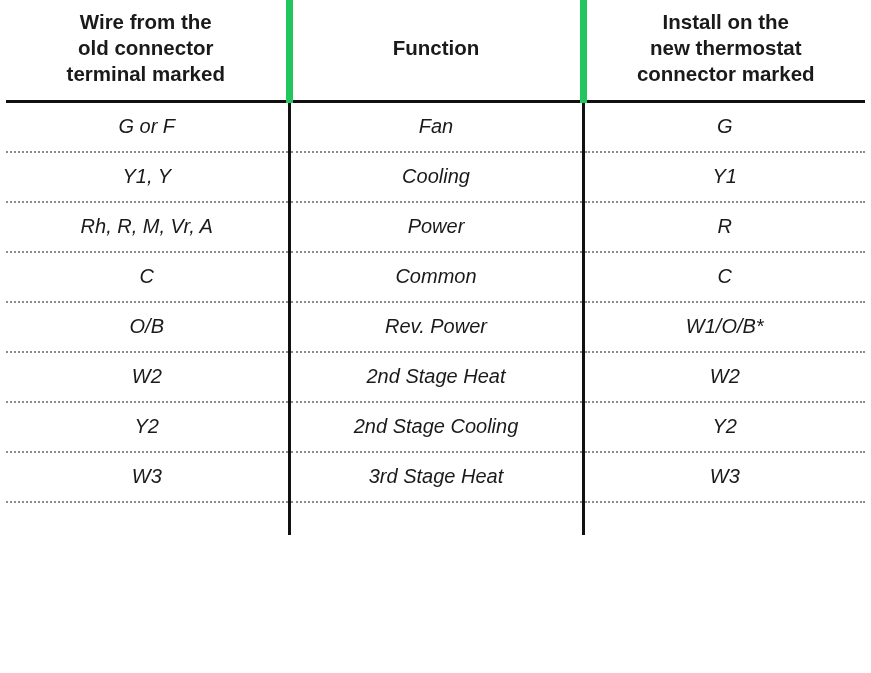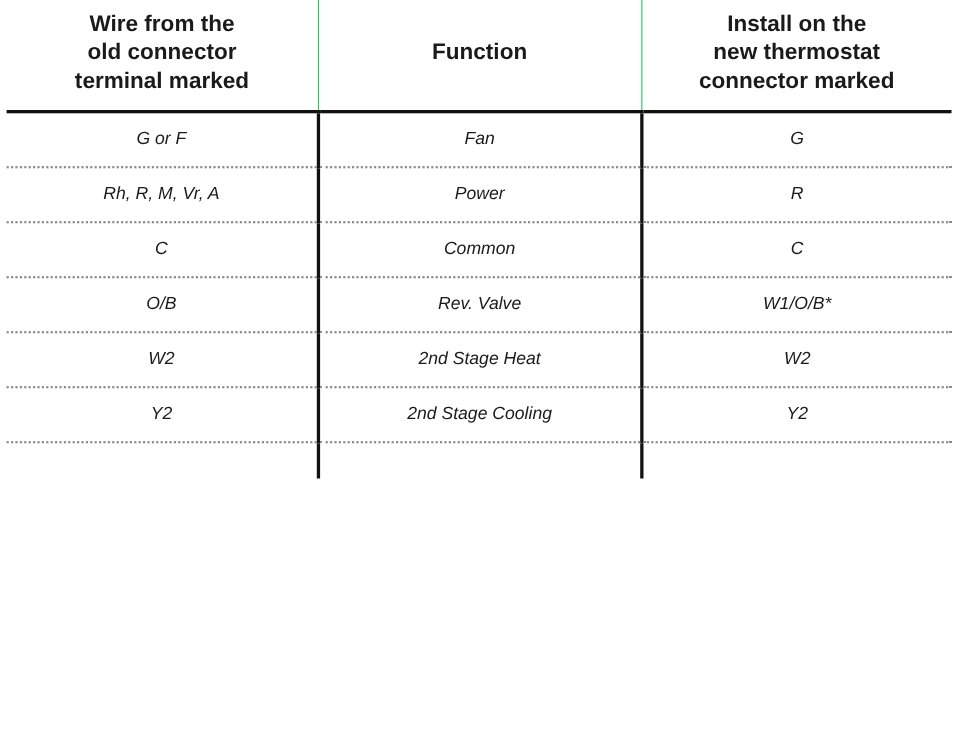--- a/index.html
+++ b/index.html
@@ -31,26 +31,26 @@
   table.wiring col.c3 { width: 282px; }
 
   thead th {
     font-size: 20.5px;
     font-weight: bold;
     line-height: 1.28;
     text-align: center;
     vertical-align: middle;
     padding: 9px 8px 12px 8px;
     border-bottom: 3px solid #111111;
-    border-right: 1px solid #22c55e;
+    border-right: 7px solid #22c55e;
   }
   thead th:last-child { border-right: none; }
 
   tbody td {
-    font-size: 16px;
+    font-size: 20px;
     font-style: italic;
     text-align: center;
     vertical-align: middle;
     height: 48px;
     padding: 0 6px;
     border-right: 3px solid #111111;
     border-bottom: 2px dotted #8b8b8b;
   }
   tbody td:last-child { border-right: none; }
   tbody tr:last-child td {
@@ -89,44 +89,54 @@
         </th>
       </tr>
     </thead>
     <tbody>
       <tr>
         <td>G or F</td>
         <td>Fan</td>
         <td>G</td>
       </tr>
       <tr>
+        <td>Y1, Y</td>
+        <td>Cooling</td>
+        <td>Y1</td>
+      </tr>
+      <tr>
         <td>Rh, R, M, Vr, A</td>
         <td>Power</td>
         <td>R</td>
       </tr>
       <tr>
         <td>C</td>
         <td>Common</td>
         <td>C</td>
       </tr>
       <tr>
         <td>O/B</td>
-        <td>Rev. Valve</td>
+        <td>Rev. Power</td>
         <td>W1/O/B*</td>
       </tr>
       <tr>
         <td>W2</td>
         <td>2nd Stage Heat</td>
         <td>W2</td>
       </tr>
       <tr>
         <td>Y2</td>
         <td>2nd Stage Cooling</td>
         <td>Y2</td>
       </tr>
+      <tr>
+        <td>W3</td>
+        <td>3rd Stage Heat</td>
+        <td>W3</td>
+      </tr>
       <tr class="tail">
         <td></td>
         <td></td>
         <td></td>
       </tr>
     </tbody>
   </table>
 </div>
 
 </body></html>

